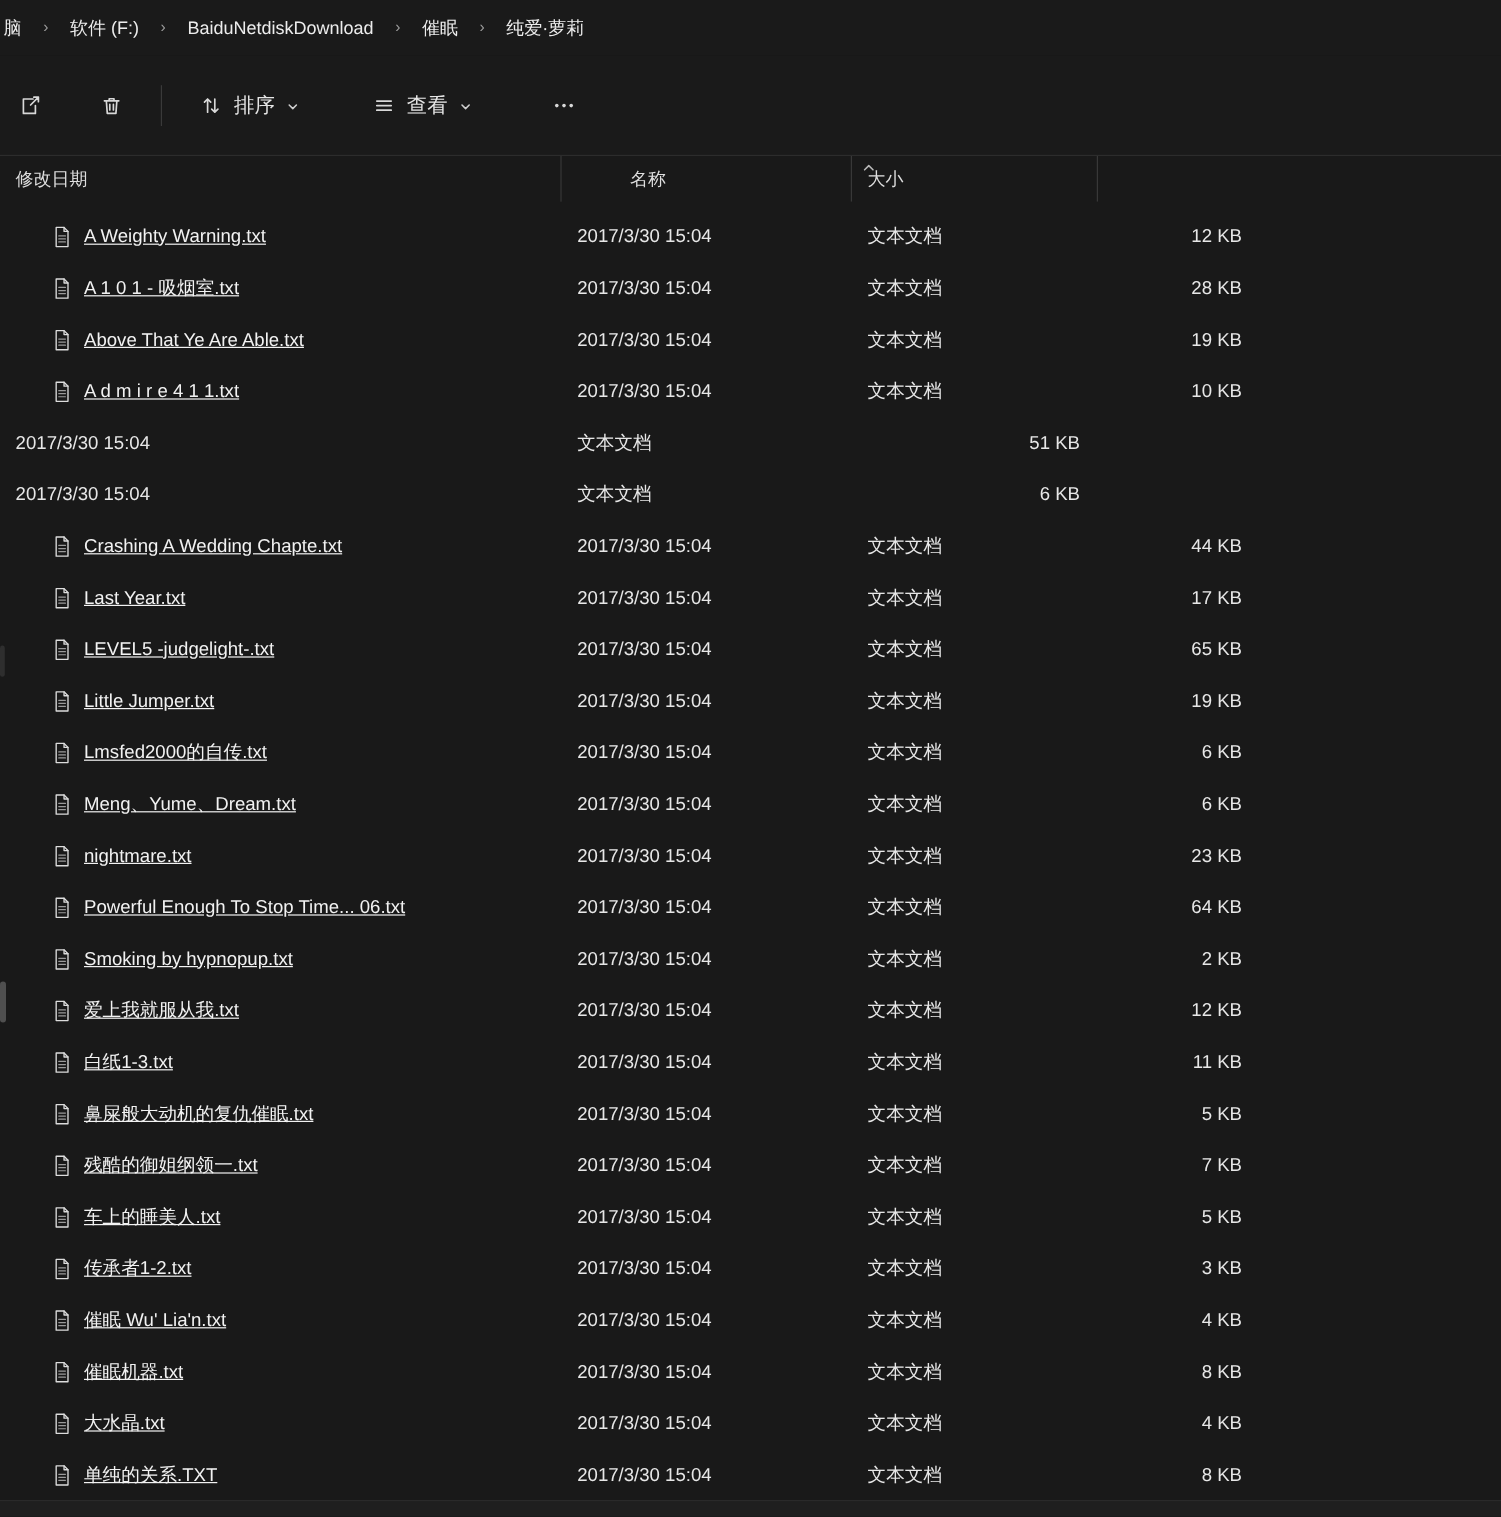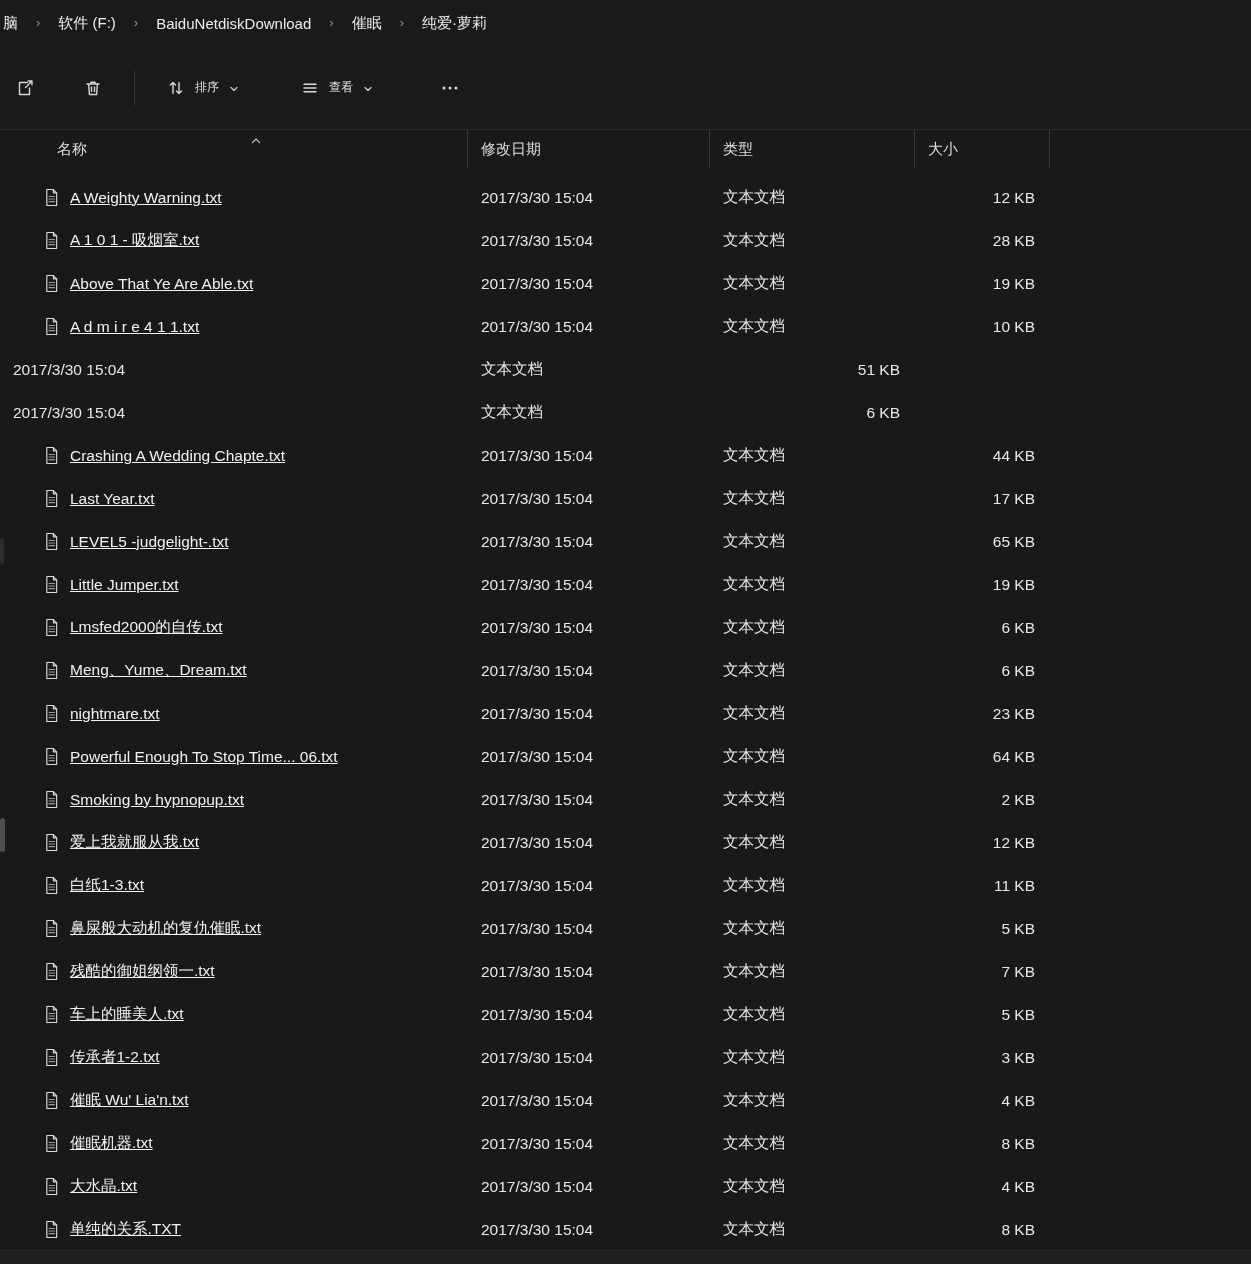--- a/index.html
+++ b/index.html
@@ -28,21 +28,21 @@
     height: 84px;
     display: flex;
     align-items: center;
     padding-left: 4px;
     border-bottom: 1px solid #2c2c2c;
     background: #1a1a1a;
   }
   button.tool-btn {
     background: none; border: none; color: #e6e6e6;
     display: flex; align-items: center; gap: 9px;
-    padding: 9px 11px; border-radius: 5px; font-size: 12px;
+    padding: 9px 11px; border-radius: 5px; font-size: 17px;
     font-family: inherit; cursor: default;
   }
   .icon { display: inline-flex; align-items: center; justify-content: center; }
   .icon svg { display: block; }
   .tool-divider { width: 1px; height: 34px; background: #3a3a3a; margin: 0 20px; }
   .btn-trash { margin-left: 26px; }
   .btn-view { margin-left: 38px; }
   .btn-more { margin-left: 44px; }
   .chev { display: inline-flex; transform: translateY(1px); }
   
@@ -160,34 +160,31 @@
       <svg width="20" height="20" viewBox="0 0 20 20" fill="#d8d8d8">
         <circle cx="4" cy="10" r="1.5"></circle>
           <circle cx="10" cy="10" r="1.5"></circle>
           <circle cx="16" cy="10" r="1.5"></circle>
       </svg>
     </span>
   </button>
 </div>
 
 <div class="list-header">
+  <div class="hcell date">
+    <span>修改日期</span>
+  </div>
   <div class="hcell name">
     <span class="sortcaret">
       <svg width="12" height="9" viewBox="0 0 12 9" fill="none" stroke="#b8b8b8" stroke-width="1.3" stroke-linecap="round" stroke-linejoin="round">
         <path d="M2.5 6.5 L6 3 L9.5 6.5"></path>
       </svg>
     </span>
     <span>名称</span>
   </div>
-  <div class="hcell date">
-    <span>修改日期</span>
-  </div>
-  <div class="hcell type">
-    <span>类型</span>
-  </div>
   <div class="hcell size">
     <span>大小</span>
   </div>
   <div class="hcell filler"></div>
 </div>
 
 <div class="rows">
   <div class="row">
     <div class="cell name">
       <span class="ficon">

